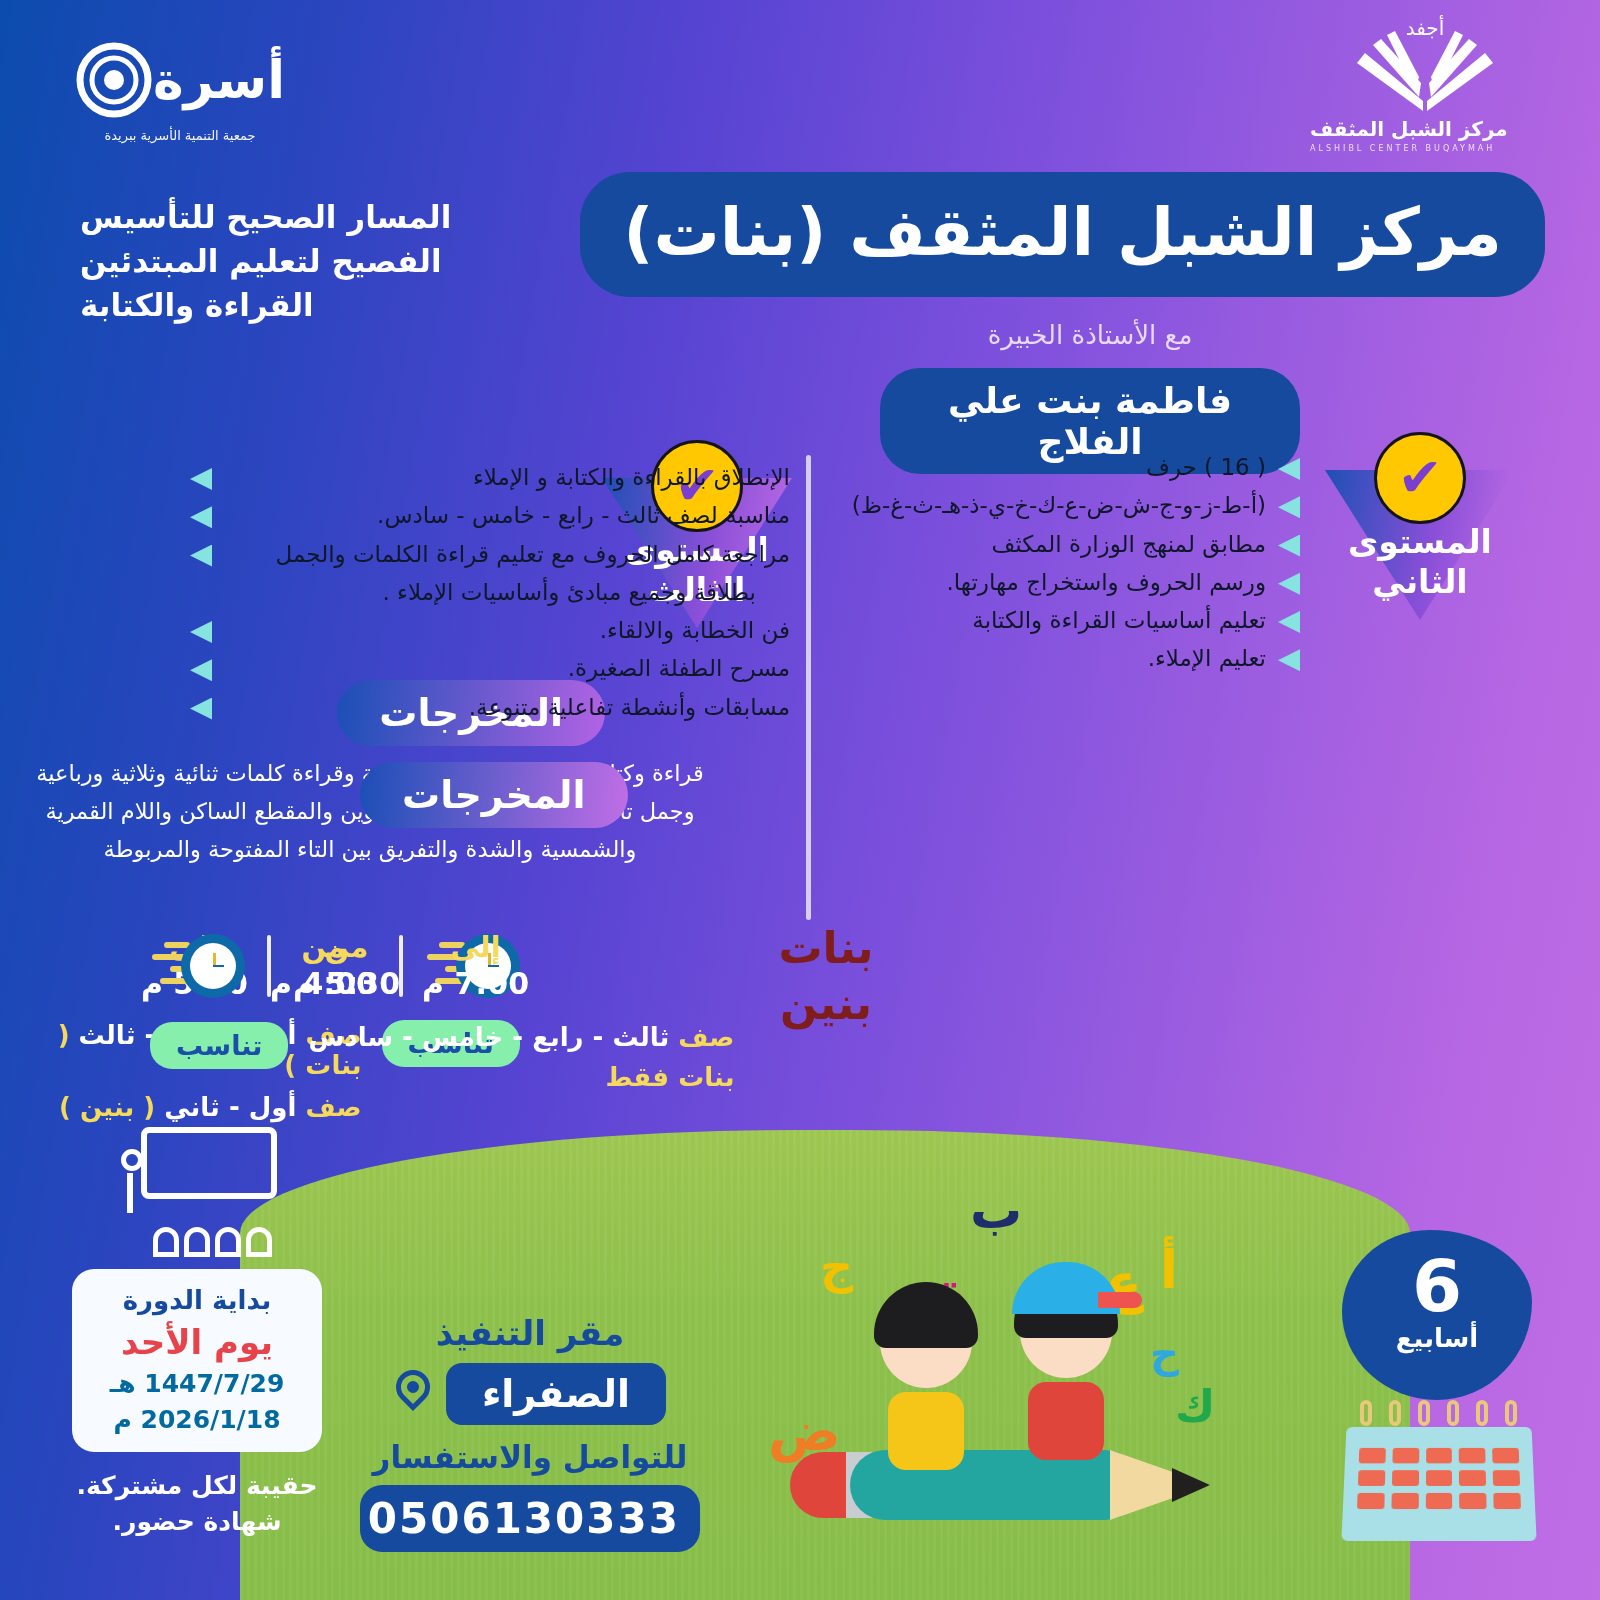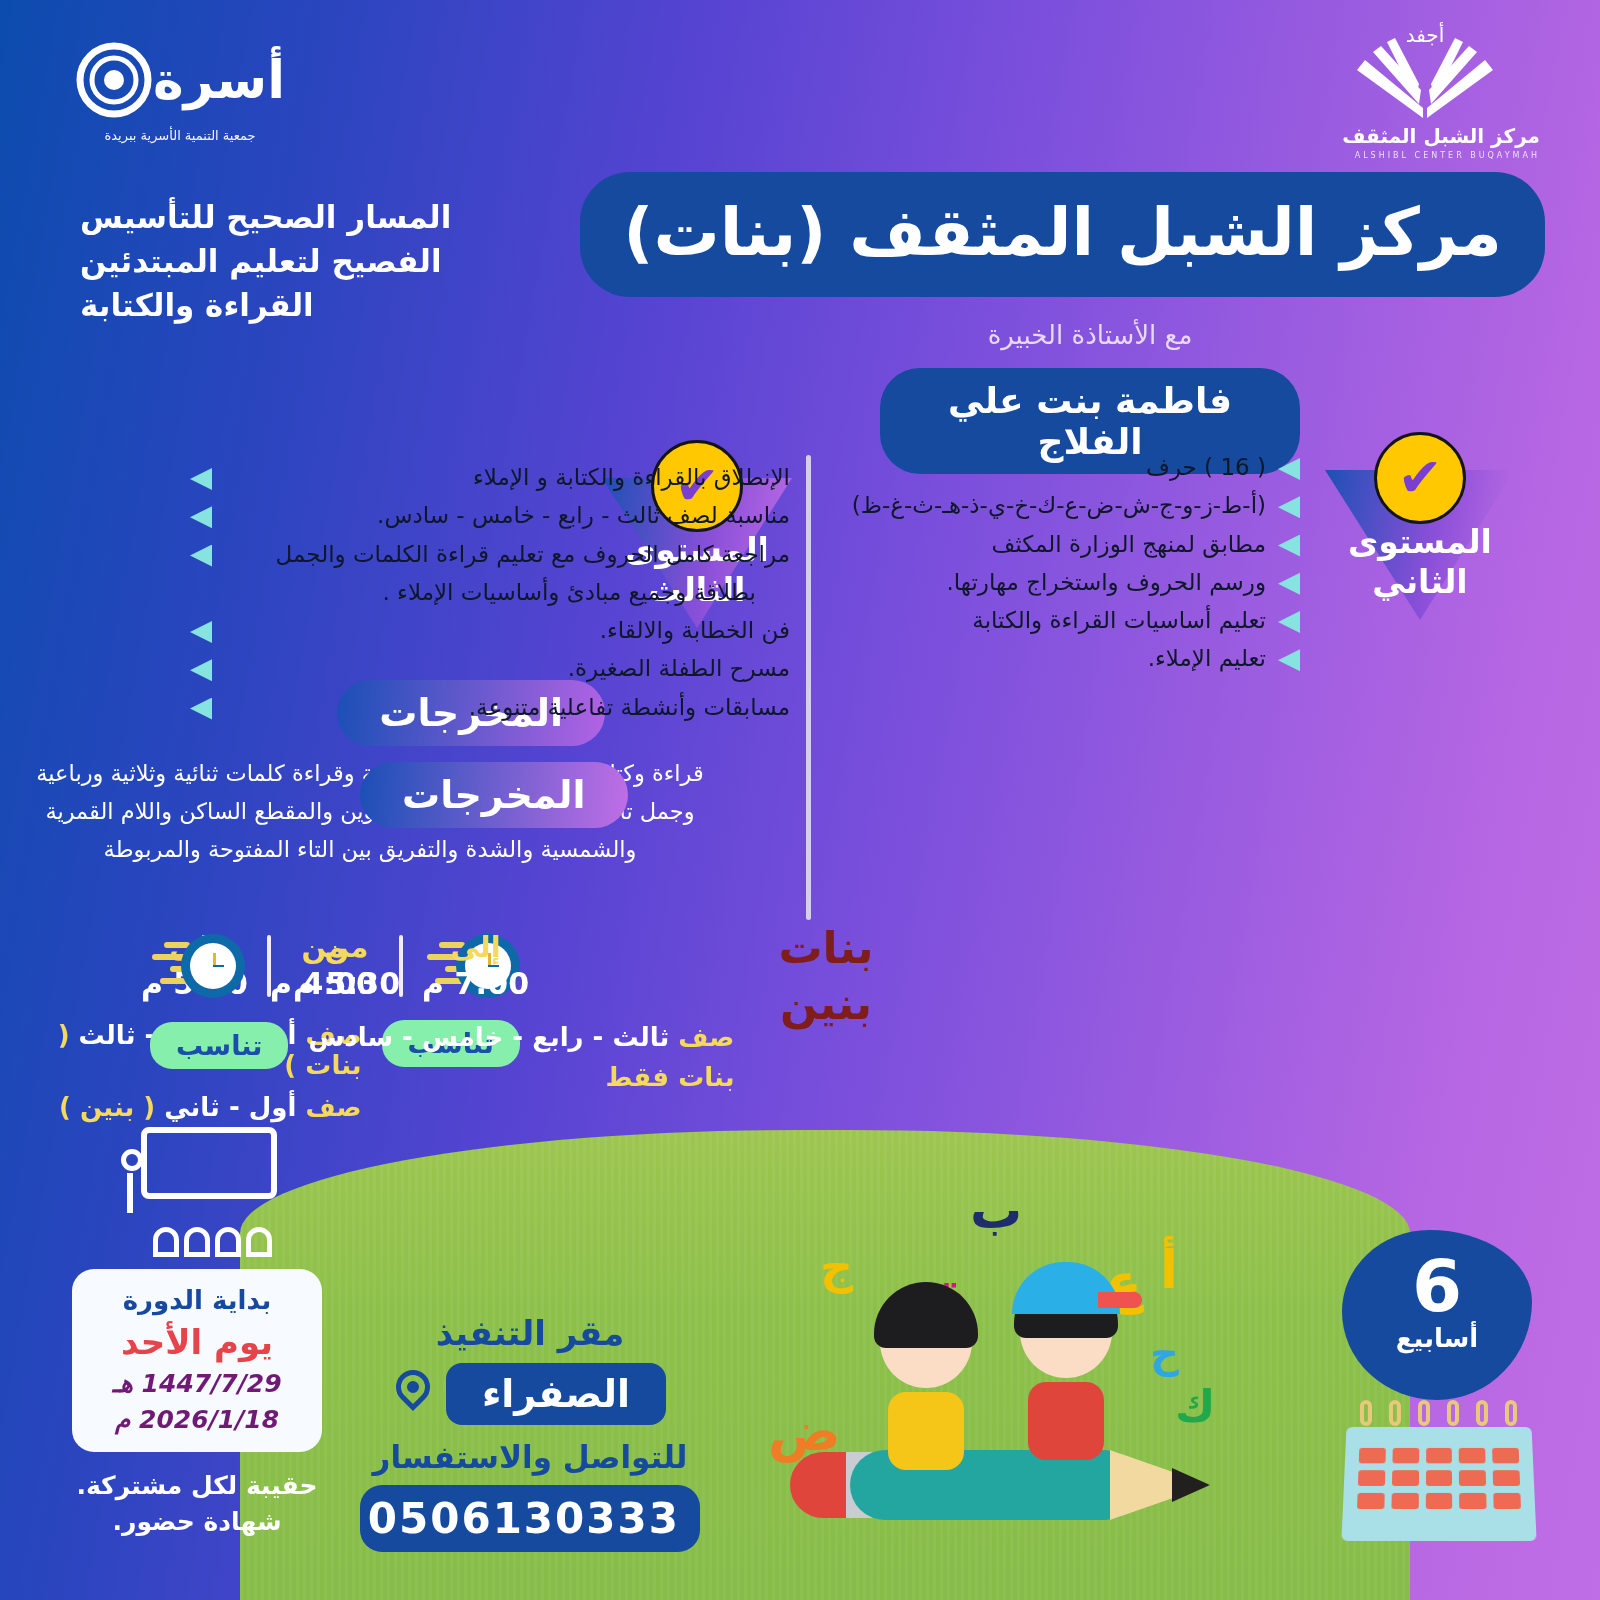--- a/index.html
+++ b/index.html
@@ -10,21 +10,21 @@
     position:relative; overflow:hidden;
   }
   .poster { position:absolute; inset:0; }
 
   
   .asra-logo { position:absolute; left:60px; top:38px; width:240px; text-align:center; color:#fff; }
   .asra-mark { display:flex; align-items:center; justify-content:center; height:84px; }
   .asra-word { font-size:52px; font-weight:700; letter-spacing:-2px; }
   .asra-sub { font-size:13px; letter-spacing:1px; margin-top:6px; opacity:.95; }
 
-  .center-logo { position:absolute; right:60px; top:10px; width:230px; text-align:right; color:#fff; }
+  .center-logo { position:absolute; right:60px; top:3px; width:230px; text-align:left; color:#fff; }
   .center-logo .bk { height:110px; display:flex; align-items:flex-end; justify-content:center; }
   .center-logo .cname { font-size:20px; font-weight:700; letter-spacing:1px; margin-top:4px; }
   .center-logo .clatin { font-size:8px; letter-spacing:3px; opacity:.8; margin-top:3px; }
 
   .tagline { position:absolute; left:80px; top:195px; width:480px; text-align:left;
              color:#fff; font-size:31px; font-weight:700; line-height:1.42; }
 
   .main-title { position:absolute; right:55px; top:172px; width:965px;
      background:#154a9e; border-radius:50px; padding:22px 30px 26px;
      color:#fff; font-size:66px; font-weight:700; text-align:center; letter-spacing:0px; }
@@ -124,21 +124,21 @@
       border:6px solid #fff; border-radius:8px; }
   .board-icon .tc { position:absolute; left:0; top:22px; width:26px; height:62px; }
   .board-icon .tc .hd { width:22px; height:22px; border:5px solid #fff; border-radius:50%; }
   .board-icon .tc .bdy { width:6px; height:40px; background:#fff; margin:2px auto 0; }
   .board-icon .pupils { position:absolute; left:36px; bottom:0; display:flex; gap:5px; }
   .board-icon .pupils span { width:26px; height:30px; border:5px solid #fff;
       border-radius:13px 13px 0 0; }
   .start-card { background:#f7fbff; border-radius:22px; padding:16px 12px 18px; }
   .start-card .t1 { color:#154a9e; font-size:26px; font-weight:700; }
   .start-card .t2 { color:#e7434a; font-size:34px; font-weight:700; margin-top:7px; }
-  .start-card .t3 { color:#701a75; font-size:25px; font-weight:700; margin-top:7px;font-style:italic; }
+  .start-card .t3 { color:#0369a1; font-size:25px; font-weight:700; margin-top:7px; }
   .start-note { color:#fff; font-size:25px; font-weight:700; line-height:1.45; margin-top:16px; }
 
   
   .venue { position:absolute; left:360px; bottom:48px; width:340px; text-align:center; }
   .venue .head { color:#154a9e; font-size:34px; font-weight:700; }
   .venue .row { display:flex; align-items:center; justify-content:center; gap:16px; margin-top:10px; }
   .pin { width:36px; height:48px; position:relative; }
   .pin .p { width:34px; height:34px; border:5px solid #154a9e; border-radius:50% 50% 50% 0;
       transform:rotate(-45deg); position:relative; }
   .pin .p::after { content:""; position:absolute; left:50%; top:50%; transform:translate(-50%,-50%);

